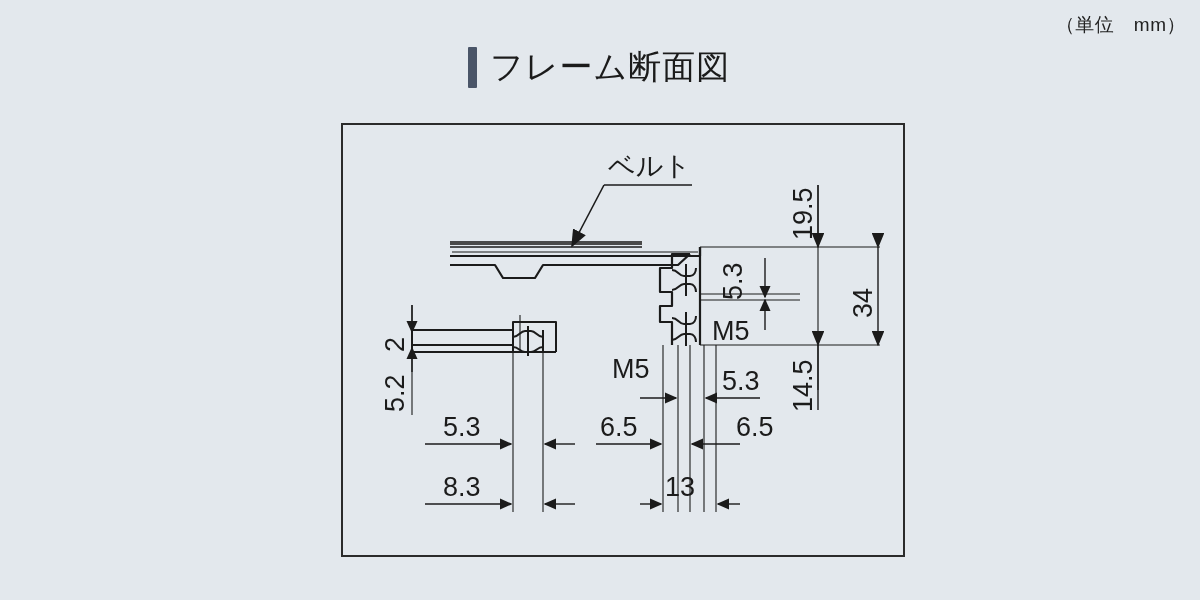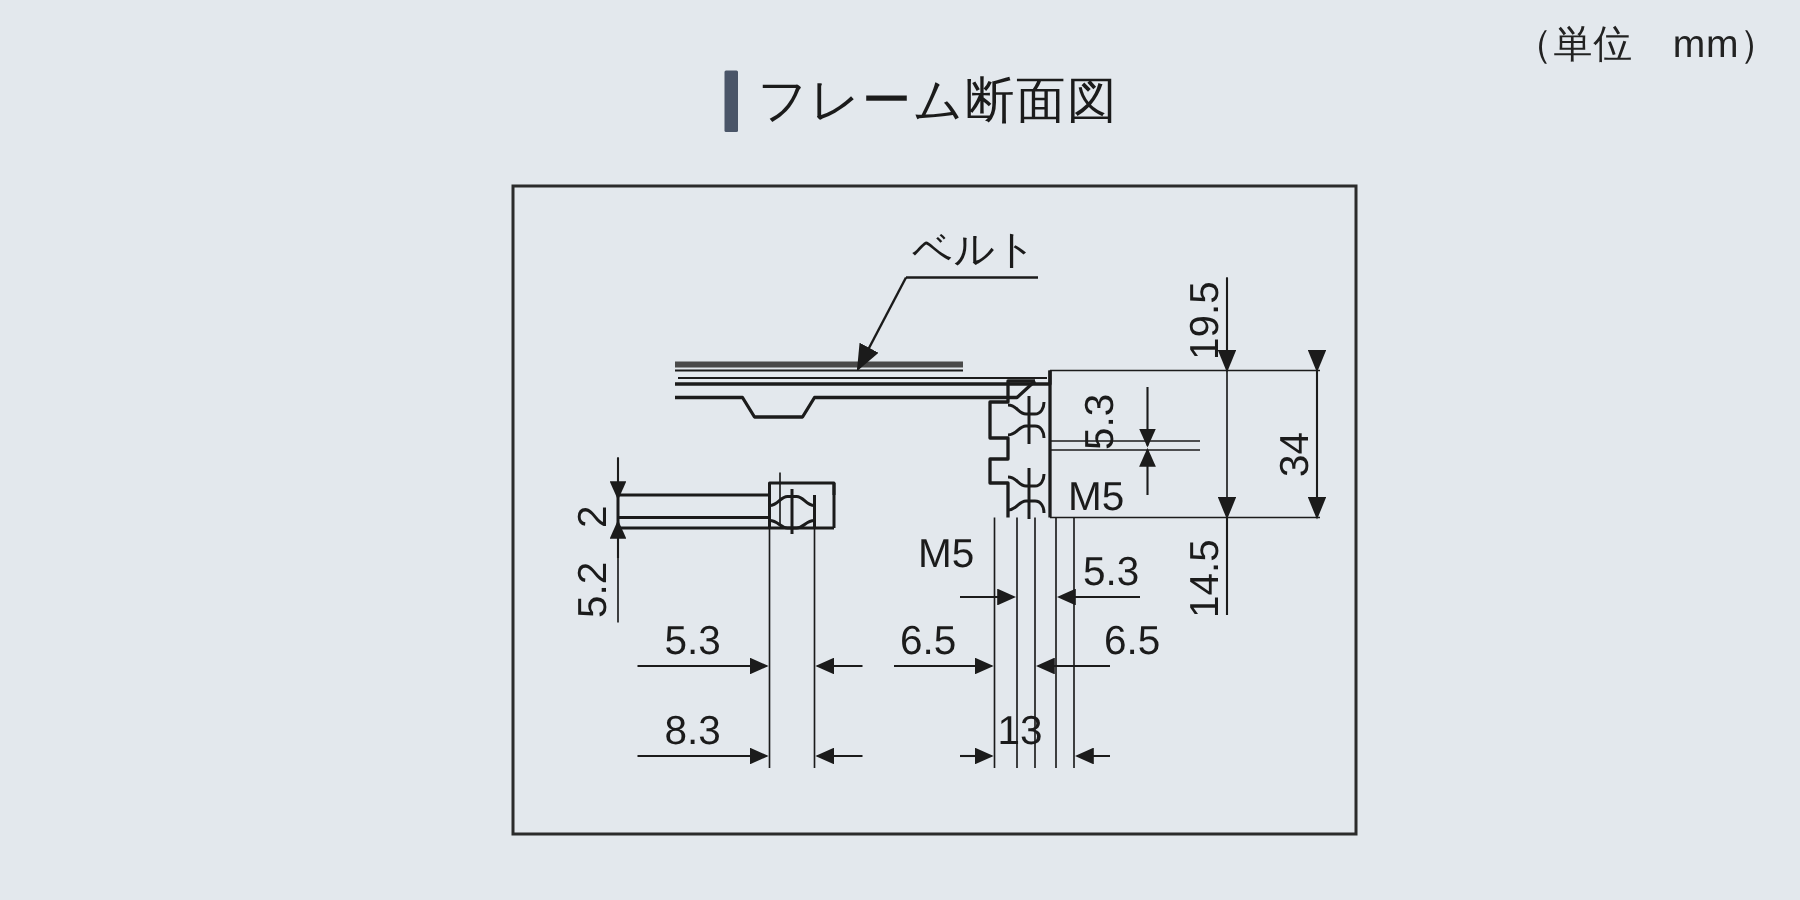--- a/index.html
+++ b/index.html
@@ -4,25 +4,25 @@
 <style>
   html,body{margin:0;padding:0;}
   body{
     width:1200px;height:600px;
     background:#e3e8ed;
     font-family:"Liberation Sans","DejaVu Sans",sans-serif;
     overflow:hidden;position:relative;
   }
   #unit-note{
     position:absolute;right:14px;top:12px;
-    font-size:26px;color:#222;letter-spacing:0.5px;
+    font-size:19px;color:#222;letter-spacing:0.5px;
     white-space:pre;
   }
   #title-wrap{
-    position:absolute;left:483px;top:45px;
+    position:absolute;left:468px;top:45px;
     display:flex;align-items:center;gap:13px;
   }
   #title-bar{width:9px;height:41px;background:#4a5568;border-radius:1px;}
   #title-text{font-size:33px;color:#1b1b1b;font-weight:500;letter-spacing:1px;white-space:nowrap;}
   #frame-box{
     position:absolute;left:341px;top:123px;
     width:564px;height:434px;
     border:2px solid #2b2b2b;
     background:transparent;
     box-sizing:border-box;

